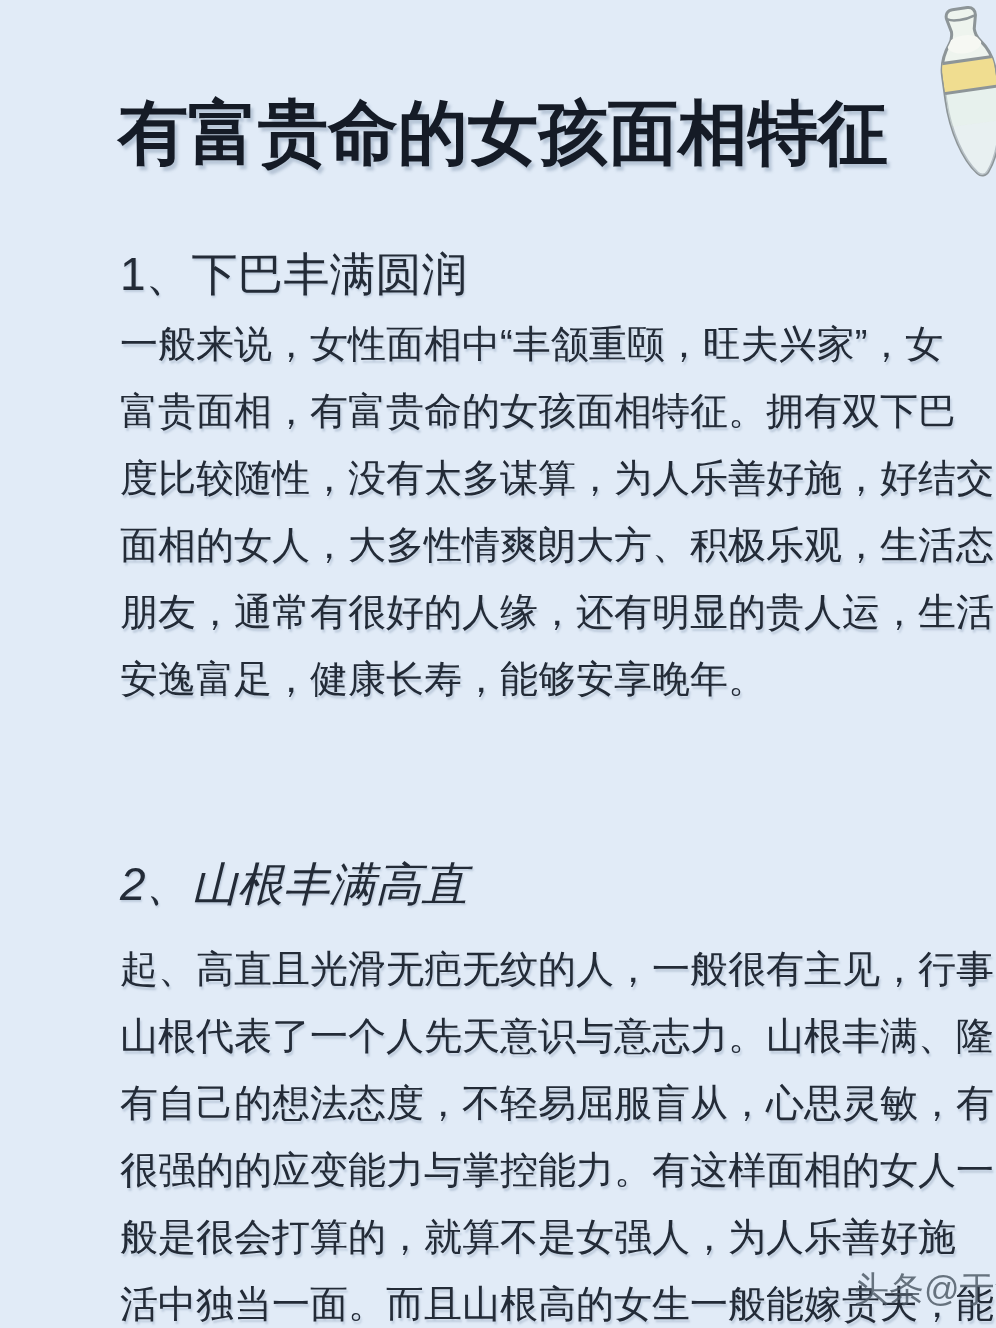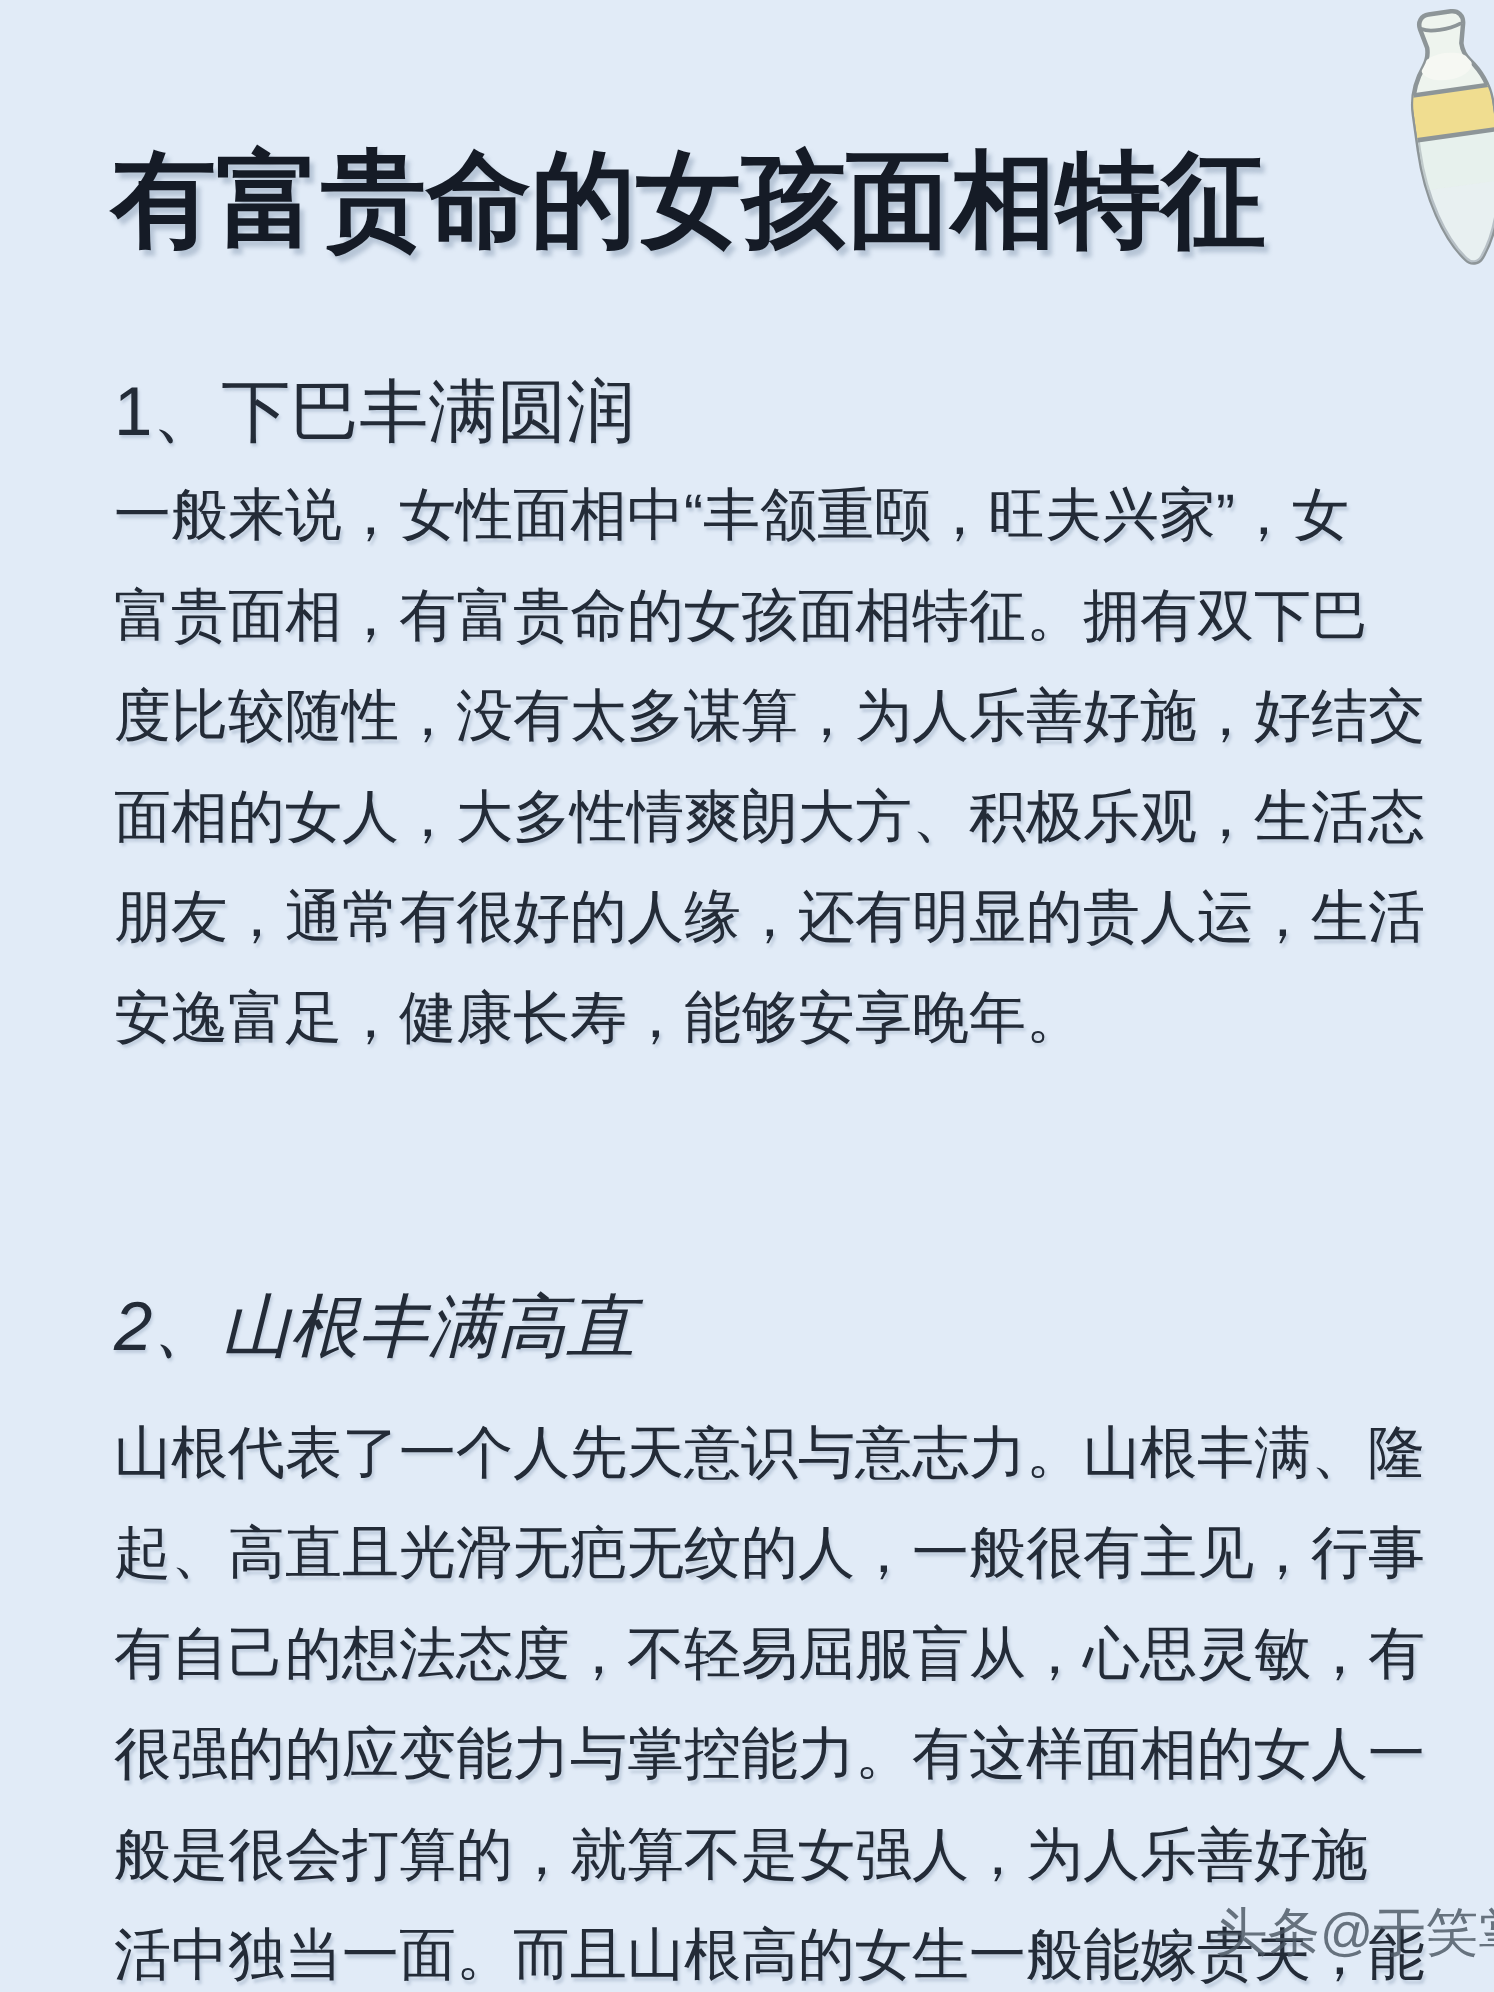--- a/index.html
+++ b/index.html
@@ -4,21 +4,21 @@
 <style>
   html, body { margin: 0; padding: 0; }
   body {
     width: 996px;
     height: 1328px;
     position: relative;
     overflow: hidden;
     background: #e1ebf7;
     font-family: "Liberation Sans", sans-serif;
   }
-  .page { position: absolute; inset: 0; }
+  .page { position: absolute; inset: 0; margin-left: 44px; }
 
   .title {
     position: absolute;
     left: 74px;
     top: 91px;
     margin: 0;
     font-size: 70px;
     line-height: 84px;
     font-weight: 900;
     letter-spacing: 0px;
@@ -117,22 +117,22 @@
     <div class="line">富贵面相，有富贵命的女孩面相特征。拥有双下巴</div>
     <div class="line">度比较随性，没有太多谋算，为人乐善好施，好结交</div>
     <div class="line">面相的女人，大多性情爽朗大方、积极乐观，生活态</div>
     <div class="line">朋友，通常有很好的人缘，还有明显的贵人运，生活</div>
     <div class="line">安逸富足，健康长寿，能够安享晚年。</div>
   </div>
 
   <div class="heading s2h">2、山根丰满高直</div>
 
   <div class="para s2p">
+    <div class="line">起、高直且光滑无疤无纹的人，一般很有主见，行事</div>
     <div class="line">山根代表了一个人先天意识与意志力。山根丰满、隆</div>
-    <div class="line">起、高直且光滑无疤无纹的人，一般很有主见，行事</div>
     <div class="line">有自己的想法态度，不轻易屈服盲从，心思灵敏，有</div>
     <div class="line">很强的的应变能力与掌控能力。有这样面相的女人一</div>
     <div class="line">般是很会打算的，就算不是女强人，为人乐善好施</div>
     <div class="line">活中独当一面。而且山根高的女生一般能嫁贵夫，能</div>
   </div>
 
   <div class="watermark">头条@于笑掌</div>
 
 </div>
 

